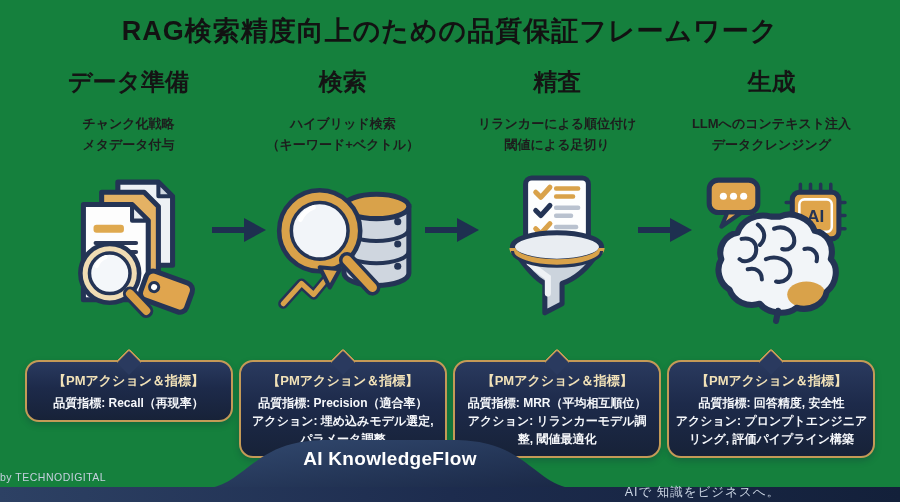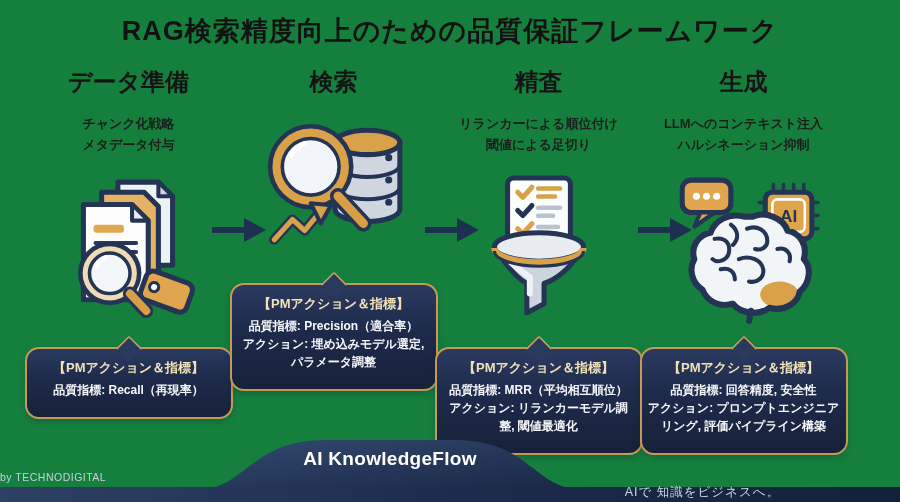--- a/index.html
+++ b/index.html
@@ -8,31 +8,31 @@
     font-family:"Liberation Sans","DejaVu Sans",sans-serif;
     position:relative;
   }
   .stage{position:relative;width:900px;height:502px;background:#15803d;}
   .main-title{
     margin:0;padding-top:13px;text-align:center;
     font-size:27px;font-weight:800;color:#121212;letter-spacing:1px;
   }
   .columns{
     position:absolute;top:66px;left:0;right:0;
-    display:flex;padding:0 26px;
+    display:flex;justify-content:space-between;padding:0 26px;
   }
   .col{width:205px;display:flex;flex-direction:column;align-items:center;text-align:center;}
   .col-header{font-size:24px;font-weight:800;color:#141414;height:32px;line-height:32px;}
   .col-sub{font-size:13px;font-weight:700;color:#1d1d1d;line-height:1.6;height:48px;margin-top:16px;}
   .icon-wrap{height:172px;display:flex;align-items:center;justify-content:center;}
   .panel{
-    position:relative;margin-top:13px;width:192px;
+    position:relative;margin-top:26px;width:192px;
     background:linear-gradient(180deg,#2a3a5f 0%,#1d2a4a 45%,#172238 100%);
     border:2.5px solid #c49a57;border-radius:14px;
-    padding:10px 6px 18px 6px;box-shadow:0 3px 6px rgba(20,30,60,.25);
+    padding:10px 6px 8px 6px;box-shadow:0 3px 6px rgba(20,30,60,.25);
   }
   .notch{
     position:absolute;top:-10px;left:50%;width:17px;height:17px;
     transform:translateX(-50%) rotate(45deg);
     background:#2a3a5f;border-top:2.5px solid #c49a57;border-left:2.5px solid #c49a57;
     border-radius:3px 0 0 0;
   }
   .panel-heading{position:relative;font-size:13px;font-weight:700;color:#f2e2b8;margin-bottom:4px;}
   .panel-line{position:relative;font-size:12px;font-weight:700;color:#f6f8fb;line-height:1.5;}
   .arrow{position:absolute;top:216px;}
@@ -97,20 +97,24 @@
       </div>
       <div class="panel">
         <div class="notch"></div>
         <div class="panel-heading">【PMアクション＆指標】</div>
         <div class="panel-line">品質指標: Recall（再現率）</div>
       </div>
     </div>
 
     <div class="col">
       <div class="col-header">検索</div>
+      <div class="col-sub">
+        <div>ハイブリッド検索</div>
+        <div>（キーワード+ベクトル）</div>
+      </div>
       <div class="icon-wrap">
         <svg width="152" height="152" viewBox="0 0 150 150" aria-hidden="true">
           <path d="M76,34 L76,100 A32,12 0 0 0 140,100 L140,34 Z" fill="#cfd6df" stroke="#243455" stroke-width="5"></path>
           <path d="M76,56 a32,12 0 0 0 64,0" fill="none" stroke="#243455" stroke-width="4"></path>
           <path d="M76,78 a32,12 0 0 0 64,0" fill="none" stroke="#243455" stroke-width="4"></path>
           <ellipse cx="108" cy="34" rx="32" ry="12" fill="#d9a24a" stroke="#243455" stroke-width="5"></ellipse>
           <circle cx="129" cy="49" r="3.5" fill="#243455"></circle>
           <circle cx="129" cy="71" r="3.5" fill="#243455"></circle>
           <circle cx="129" cy="93" r="3.5" fill="#243455"></circle>
           <circle cx="52" cy="58" r="34" fill="#f2f5f9" stroke="#d9a24a" stroke-width="10"></circle>
@@ -162,21 +166,21 @@
         <div class="panel-heading">【PMアクション＆指標】</div>
         <div class="panel-line">品質指標: MRR（平均相互順位）</div>
         <div class="panel-line">アクション: リランカーモデル調整, 閾値最適化</div>
       </div>
     </div>
 
     <div class="col">
       <div class="col-header">生成</div>
       <div class="col-sub">
         <div>LLMへのコンテキスト注入</div>
-        <div>ハルシネーション抑制</div>
+        <div>データクレンジング</div>
       </div>
       <div class="icon-wrap">
         <svg width="152" height="152" viewBox="0 0 150 150" aria-hidden="true">
           <rect x="14" y="8" width="48" height="32" rx="9" fill="#e0a54e" stroke="#243455" stroke-width="5"></rect>
           <path d="M32,40 L26,54 L46,40 Z" fill="#e0a54e" stroke="#243455" stroke-width="4" stroke-linejoin="round"></path>
           <circle cx="28" cy="24" r="3.5" fill="#ffffff"></circle>
           <circle cx="38" cy="24" r="3.5" fill="#ffffff"></circle>
           <circle cx="48" cy="24" r="3.5" fill="#ffffff"></circle>
           <g stroke="#243455" stroke-width="3.5" stroke-linecap="round">
             <path d="M104,12 V20 M114,12 V20 M124,12 V20 M134,12 V20"></path>

